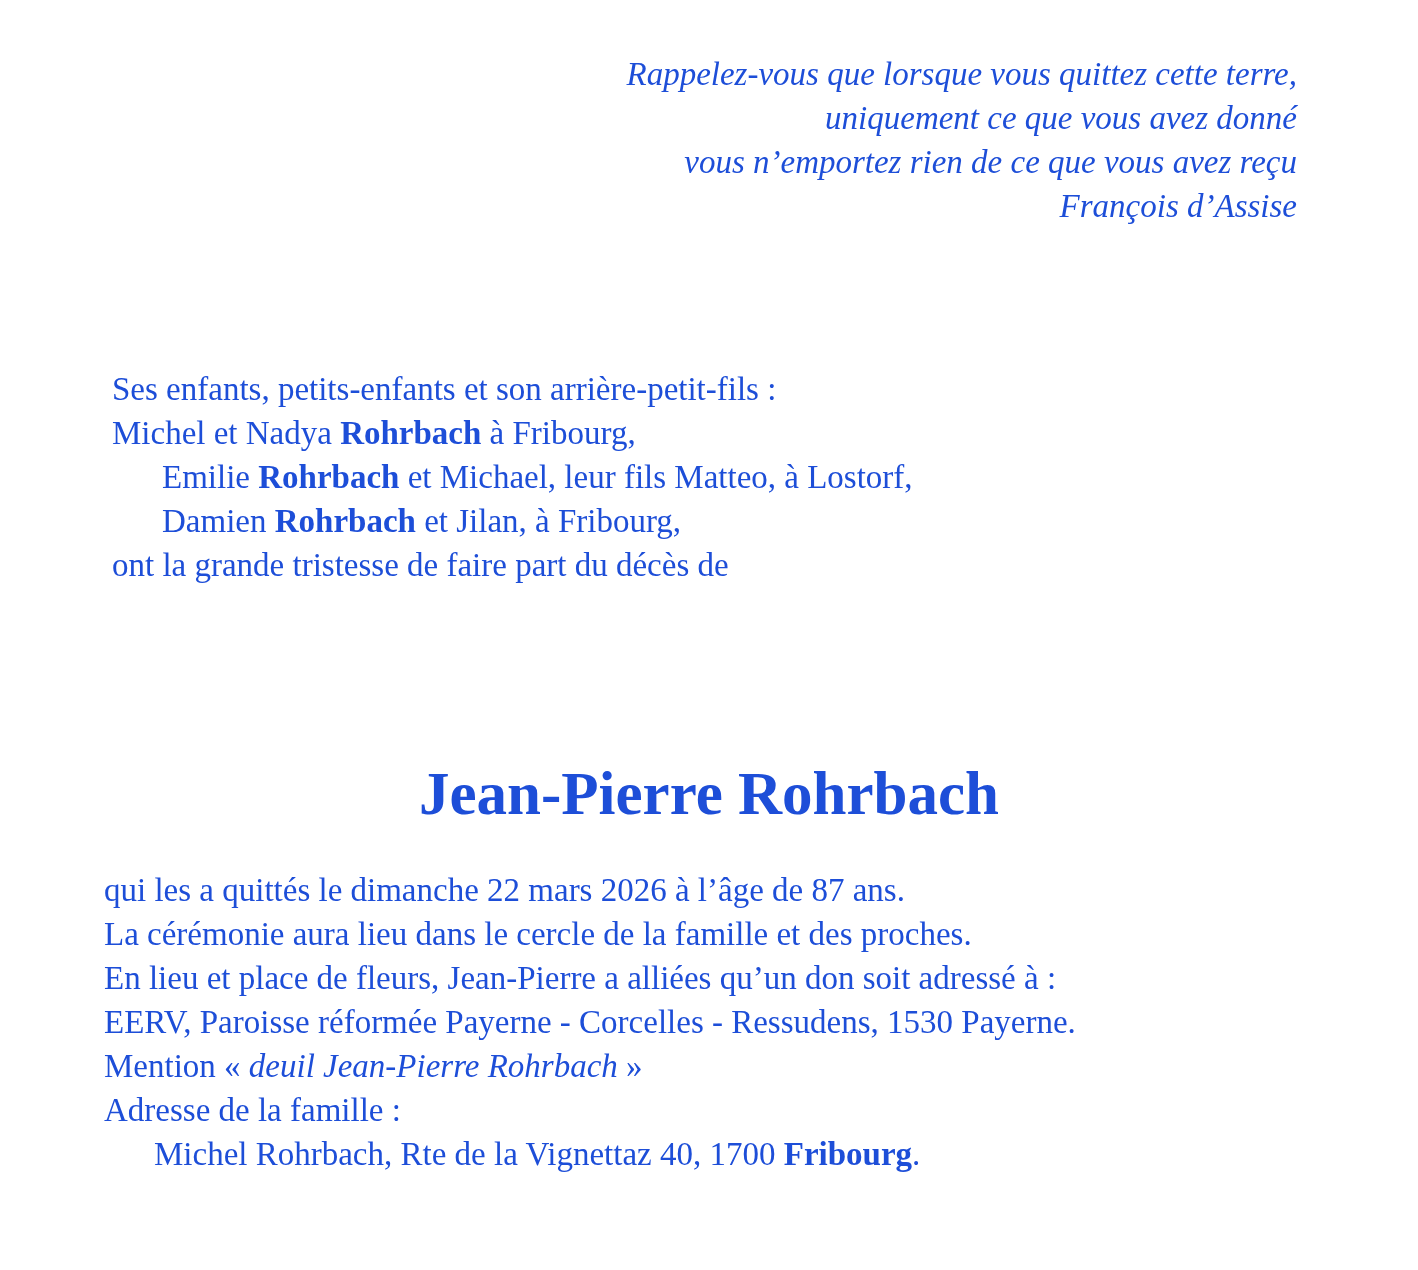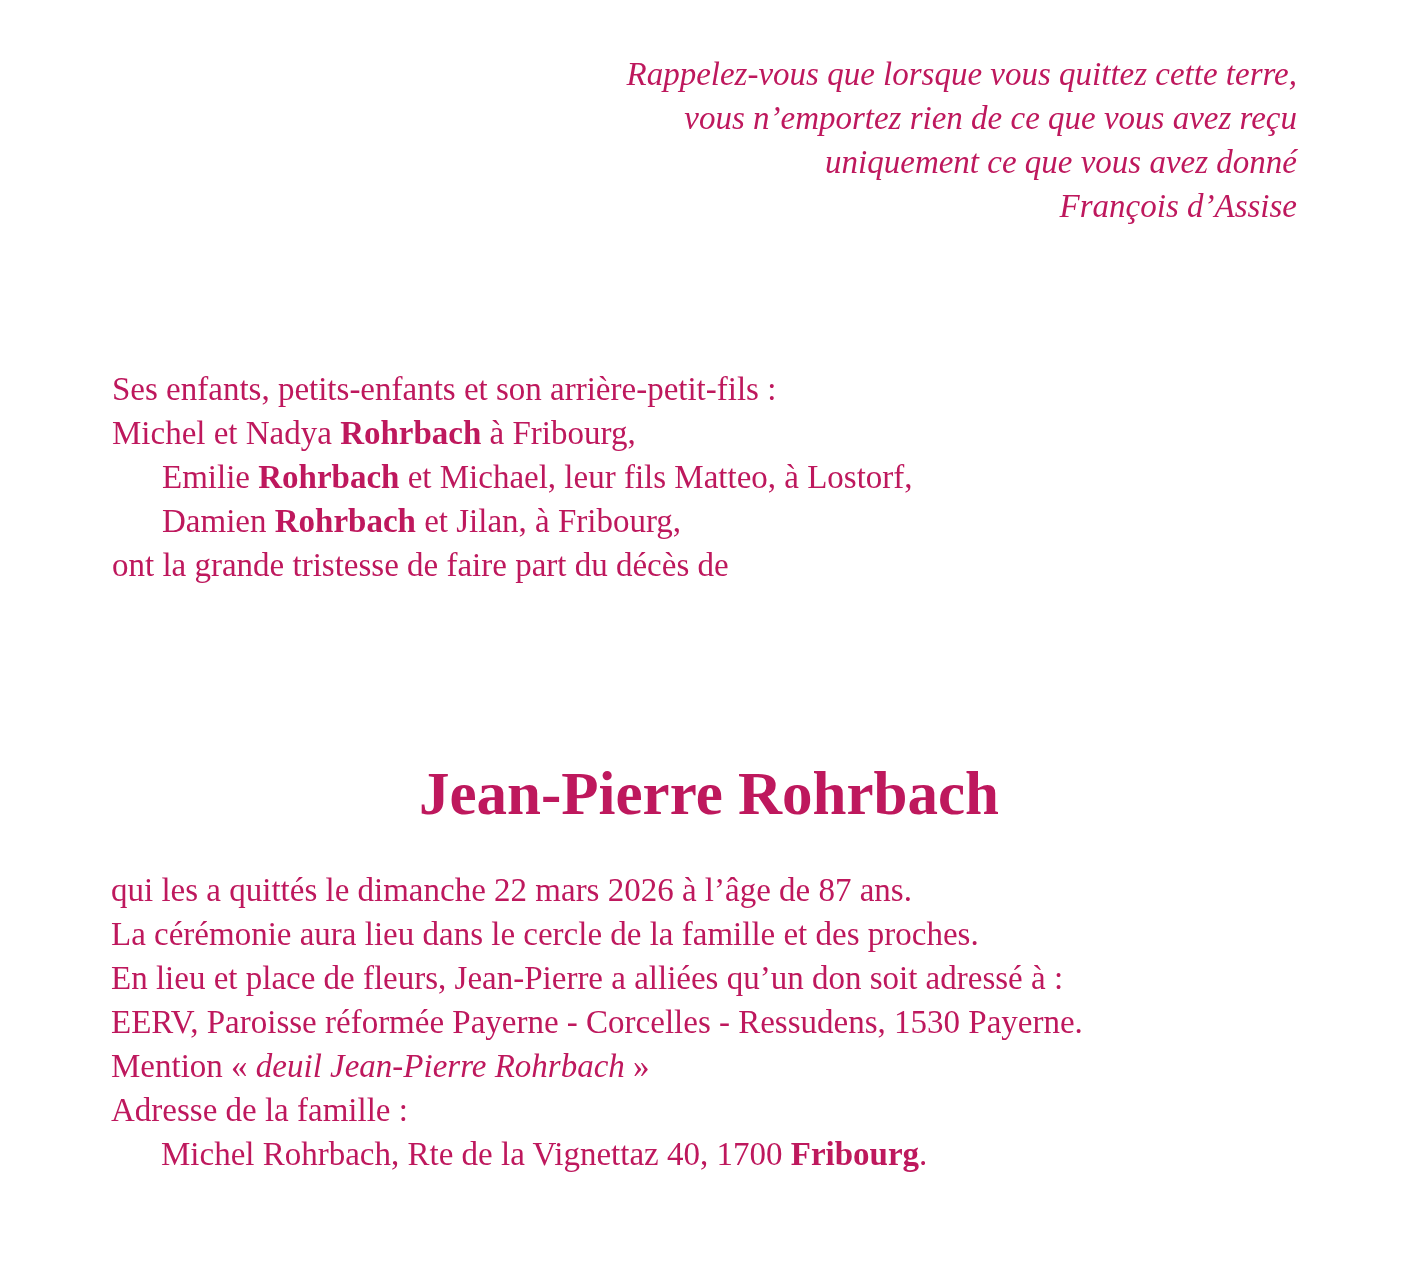--- a/index.html
+++ b/index.html
@@ -2,21 +2,21 @@
 <html><head>
 <meta charset="utf-8">
 <style>
   * { margin: 0; padding: 0; box-sizing: border-box; }
   html, body { background: #ffffff; }
   .page {
     position: relative;
     width: 1418px;
     height: 1270px;
     background: #ffffff;
-    color: #be185d;
+    color: #1d4ed8;
     font-family: "Liberation Serif", "DejaVu Serif", serif;
     font-size: 33px;
     line-height: 44px;
     overflow: hidden;
   }
   .quote-block {
     position: absolute;
     top: 52px;
     right: 121px;
     text-align: right;
@@ -33,36 +33,36 @@
     left: 0;
     right: 0;
     text-align: center;
     font-size: 61px;
     line-height: 55px;
     font-weight: bold;
   }
   .details-block {
     position: absolute;
     top: 868px;
-    left: 111px;
+    left: 104px;
   }
   .text-line { white-space: nowrap; }
   .text-line.indented { padding-left: 50px; }
   .bold { font-weight: bold; }
   .italic { font-style: italic; }
 </style>
 </head>
 <body>
 
 <div class="page">
 
   <div class="quote-block">
       <div class="text-line"><span>Rappelez-vous que lorsque vous quittez cette terre,</span></div>
+      <div class="text-line"><span>uniquement ce que vous avez donné</span></div>
       <div class="text-line"><span>vous n’emportez rien de ce que vous avez reçu</span></div>
-      <div class="text-line"><span>uniquement ce que vous avez donné</span></div>
       <div class="text-line"><span>François d’Assise</span></div>
     </div>
 
   <div class="family-block">
       <div class="text-line"><span>Ses enfants, petits-enfants et son arrière-petit-fils :</span></div>
       <div class="text-line"><span>Michel et Nadya </span><span class="bold">Rohrbach</span><span> à Fribourg,</span></div>
       <div class="text-line indented"><span>Emilie </span><span class="bold">Rohrbach</span><span> et Michael, leur fils Matteo, à Lostorf,</span></div>
       <div class="text-line indented"><span>Damien </span><span class="bold">Rohrbach</span><span> et Jilan, à Fribourg,</span></div>
       <div class="text-line"><span>ont la grande tristesse de faire part du décès de</span></div>
     </div>

